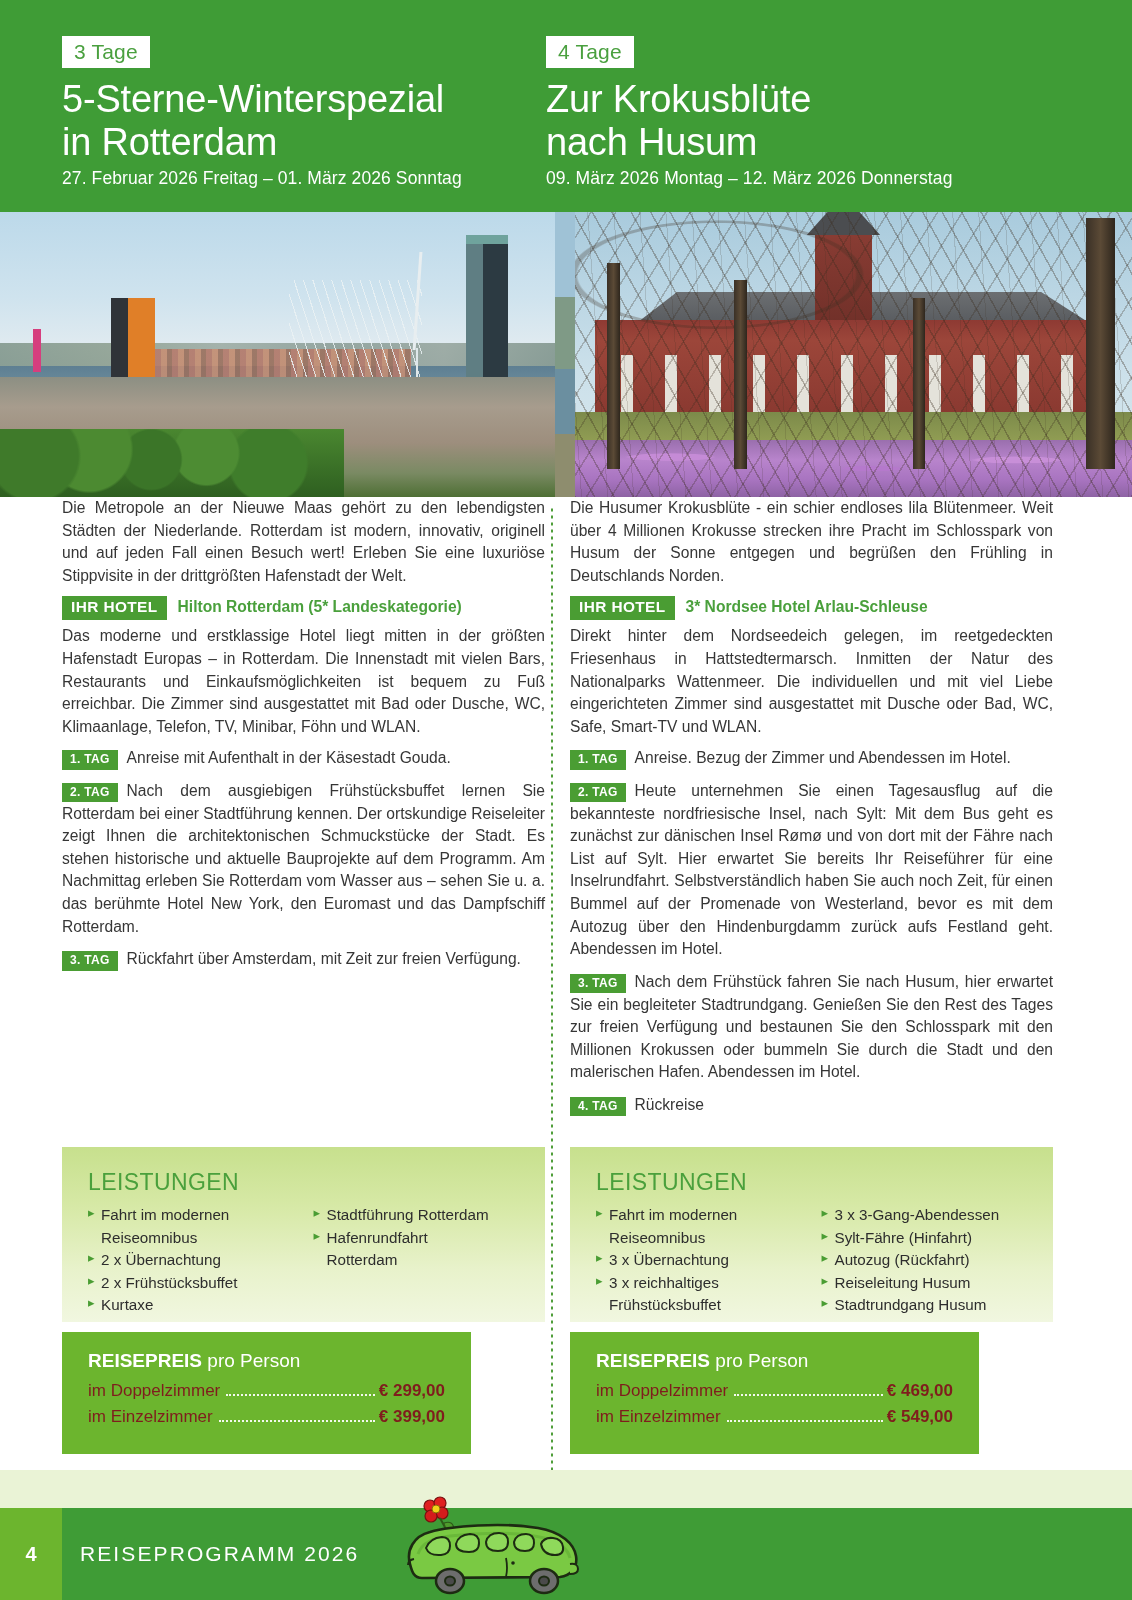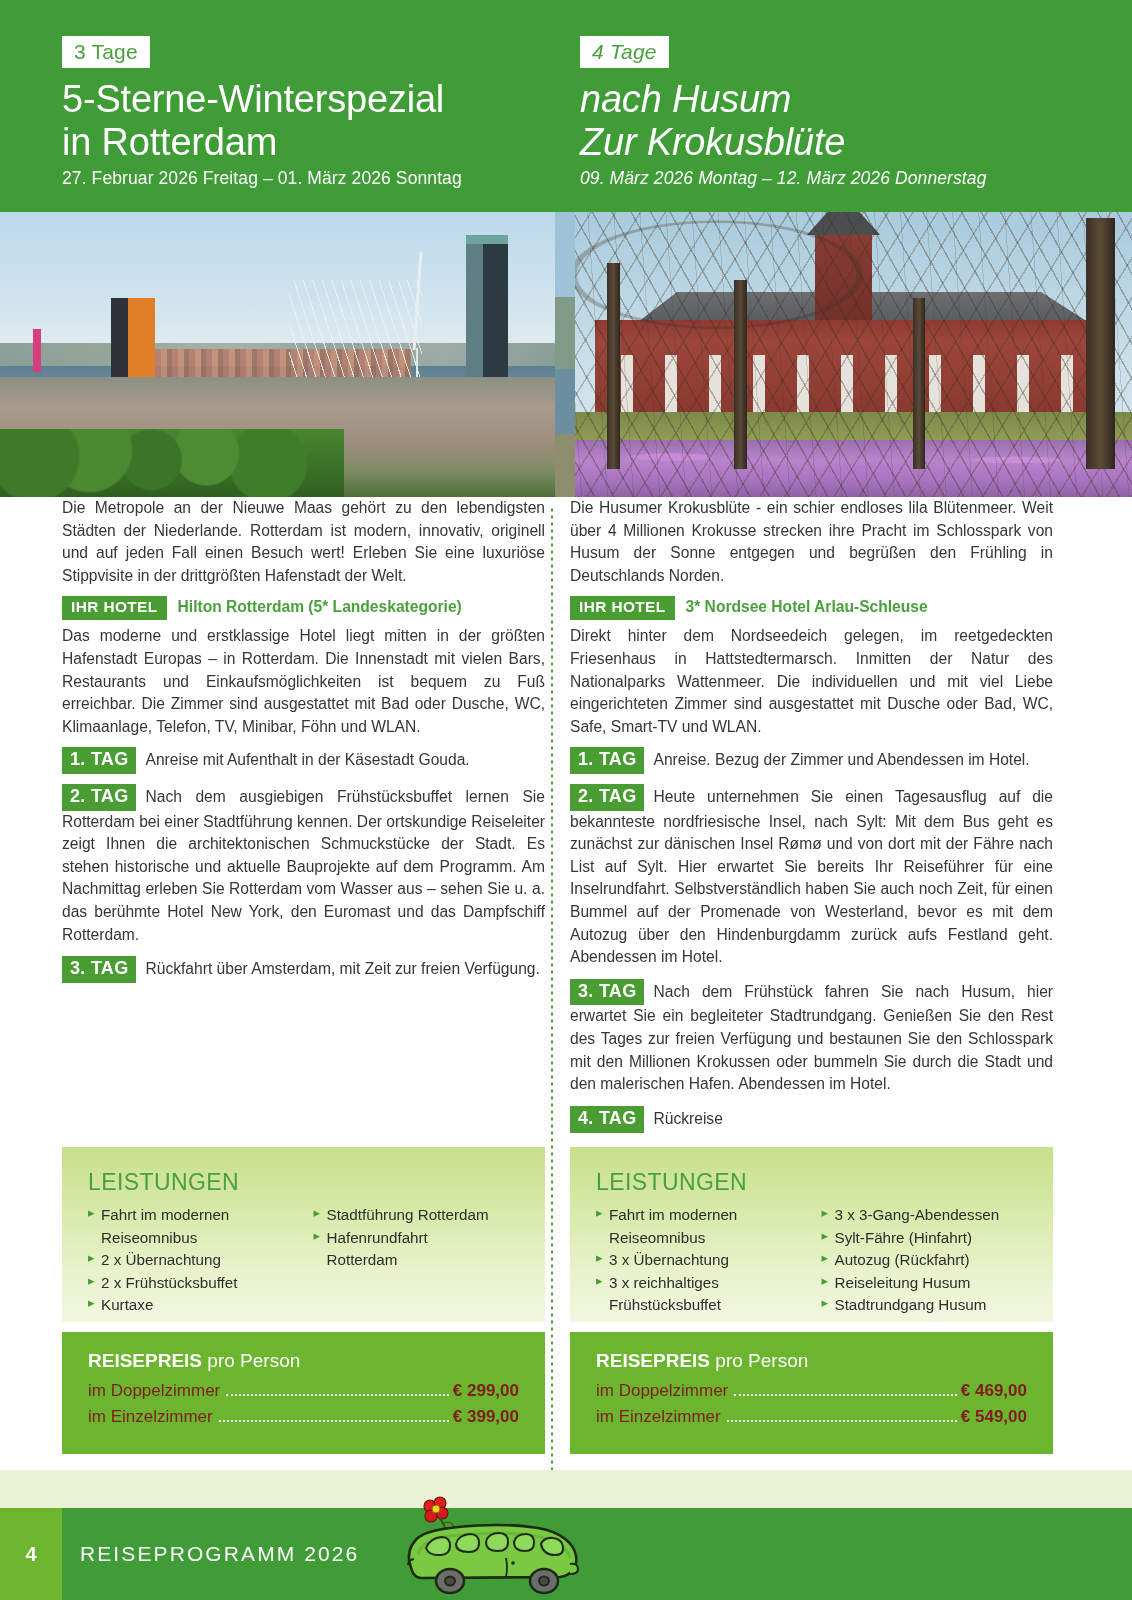--- a/index.html
+++ b/index.html
@@ -11,21 +11,21 @@
   }
   .page { position: relative; width: 1132px; height: 1600px; background:#fff; }
 
   
   .header {
     position: absolute; left: 0; top: 0; width: 1132px; height: 212px;
     background: #3f9c36;
   }
   .hdr-col { position: absolute; top: 0; width: 520px; }
   .hdr-left  { left: 62px; }
-  .hdr-right { left: 580px; font-style: italic; }
+  .hdr-right { left: 546px; }
   .days-badge {
     display: inline-block; background: #ffffff; color: #4aa03f;
     font-size: 21px; padding: 5px 12px 6px 12px; margin-top: 36px;
     letter-spacing: .2px; line-height: 1;
   }
   .trip-title {
     color: #ffffff; font-size: 38px; font-weight: 400; line-height: 1.13;
     margin-top: 10px; letter-spacing: -.2px;
   }
   .trip-dates {
@@ -120,21 +120,21 @@
   .hotel-row { margin: 4px 0 5px 0; display: flex; align-items: baseline; gap: 11px; }
   .tag-chip {
     display: inline-block; background: #4a9d33; color: #ffffff;
     font-size: 15.4px; font-weight: 700; letter-spacing: .4px;
     padding: 3px 9px 4px 9px; line-height: 1.1; white-space: nowrap;
   }
   .hotel-name { color: #4aa03c; font-size: 15.6px; font-weight: 700; }
   .day-block { font-size: 15.6px; line-height: 1.45; color: #363636; text-align: justify; margin-bottom: 10px; }
   .day-chip {
     display: inline-block; background: #4a9d33; color: #ffffff;
-    font-size: 18px; font-weight: 700; letter-spacing: .3px;
+    font-size: 12px; font-weight: 700; letter-spacing: .3px;
     padding: 2px 8px 3px 8px; line-height: 1.2; margin-right: 9px;
     white-space: nowrap; vertical-align: baseline;
   }
 
   
   .services {
     position: absolute; width: 483px;
     background: linear-gradient(180deg, #c7e08d 0%, #d7e9a7 35%, #e8f2cb 70%, #f1f7e0 100%);
     padding: 22px 26px 18px 26px;
   }
@@ -150,21 +150,21 @@
   }
   .services-cols li::before {
     content: "\25B8"; position: absolute; left: 0; top: 0;
     color: #4a9d33; font-size: 13px;
   }
   .services-cols li.cont { padding-left: 13px; }
   .services-cols li.cont::before { content: ""; }
 
   
   .price {
-    position: absolute; width: 483px; background: #6cb52e;
+    position: absolute; width: 409px; background: #6cb52e;
     padding: 18px 26px 22px 26px;
   }
   .price-title { color: #ffffff; font-size: 19px; margin-bottom: 9px; }
   .price-title b { font-weight: 700; }
   .price-title span { font-weight: 400; }
   .price-row {
     display: flex; align-items: baseline; color: #7f1d1d;
     font-size: 17px; margin-bottom: 6px;
   }
   .price-row .lbl { white-space: nowrap; }
@@ -204,22 +204,22 @@
       <div class="days-badge">3 Tage</div>
       <div class="trip-title">
         <div>5-Sterne-Winterspezial</div>
         <div>in Rotterdam</div>
       </div>
       <div class="trip-dates">27. Februar 2026 Freitag – 01. März 2026 Sonntag</div>
     </div>
     <div class="hdr-col hdr-right">
       <div class="days-badge">4 Tage</div>
       <div class="trip-title">
+        <div>Zur Krokusblüte</div>
         <div>nach Husum</div>
-        <div>Zur Krokusblüte</div>
       </div>
       <div class="trip-dates">09. März 2026 Montag – 12. März 2026 Donnerstag</div>
     </div>
   </div>
 
   <div class="photos">
     <div class="photo photo-left">
       <div class="rot-sky"></div>
       <div class="rot-far"></div>
       <div class="rot-water"></div>

